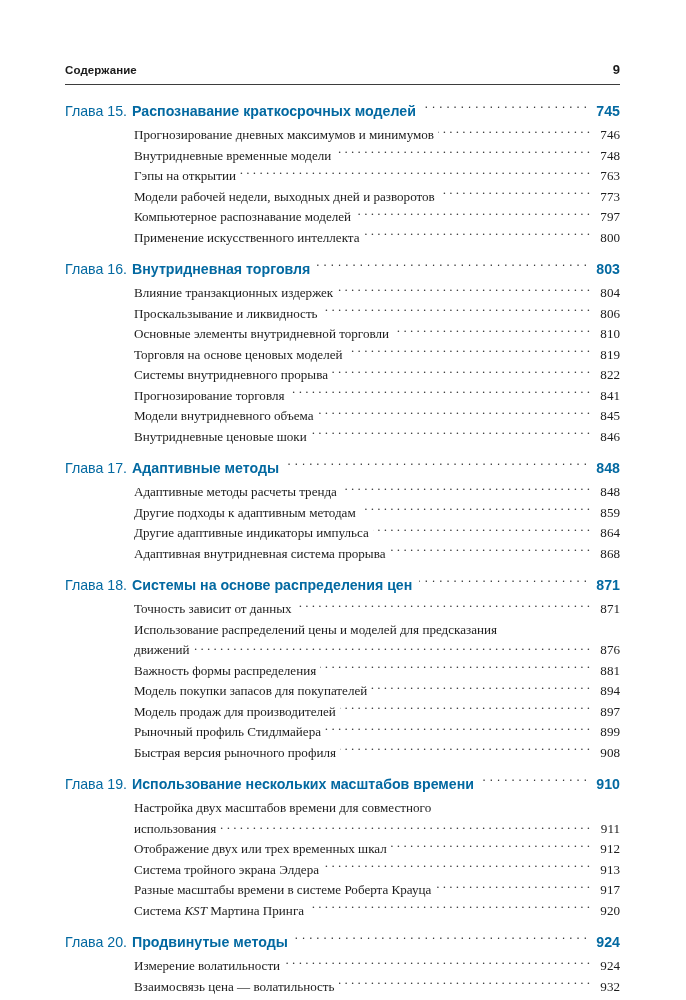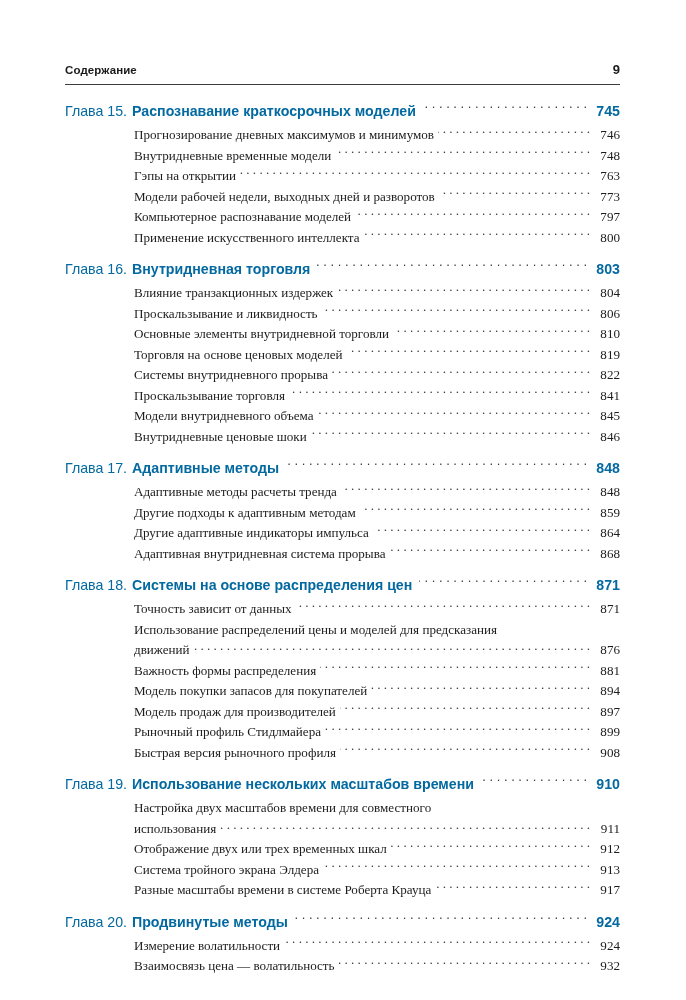--- a/index.html
+++ b/index.html
@@ -247,21 +247,21 @@
             <span class="entry-title">Торговля на основе ценовых моделей</span>
             <span class="leader"></span>
             <span class="entry-page">819</span>
           </div>
           <div class="entry">
             <span class="entry-title">Системы внутридневного прорыва</span>
             <span class="leader"></span>
             <span class="entry-page">822</span>
           </div>
           <div class="entry">
-            <span class="entry-title">Проскальзывание торговля</span>
+            <span class="entry-title">Прогнозирование торговля</span>
             <span class="leader"></span>
             <span class="entry-page">841</span>
           </div>
           <div class="entry">
             <span class="entry-title">Модели внутридневного объема</span>
             <span class="leader"></span>
             <span class="entry-page">845</span>
           </div>
           <div class="entry">
             <span class="entry-title">Внутридневные ценовые шоки</span>
@@ -372,20 +372,25 @@
           <div class="entry">
             <span class="entry-title">Система тройного экрана Элдера</span>
             <span class="leader"></span>
             <span class="entry-page">913</span>
           </div>
           <div class="entry">
             <span class="entry-title">Разные масштабы времени в системе Роберта Крауца</span>
             <span class="leader"></span>
             <span class="entry-page">917</span>
           </div>
+          <div class="entry">
+            <span class="entry-title"><span>Система </span><span class="ital">KST</span><span> Мартина Принга</span></span>
+            <span class="leader"></span>
+            <span class="entry-page">920</span>
+          </div>
         </div>
       </div>
       <div class="chapter-block">
         <div class="chapter-line">
           <span class="chapter-label">Глава 20.</span>
           <span class="chapter-title">Продвинутые методы</span>
           <span class="leader"></span>
           <span class="chapter-page">924</span>
         </div>
         <div class="entries">

